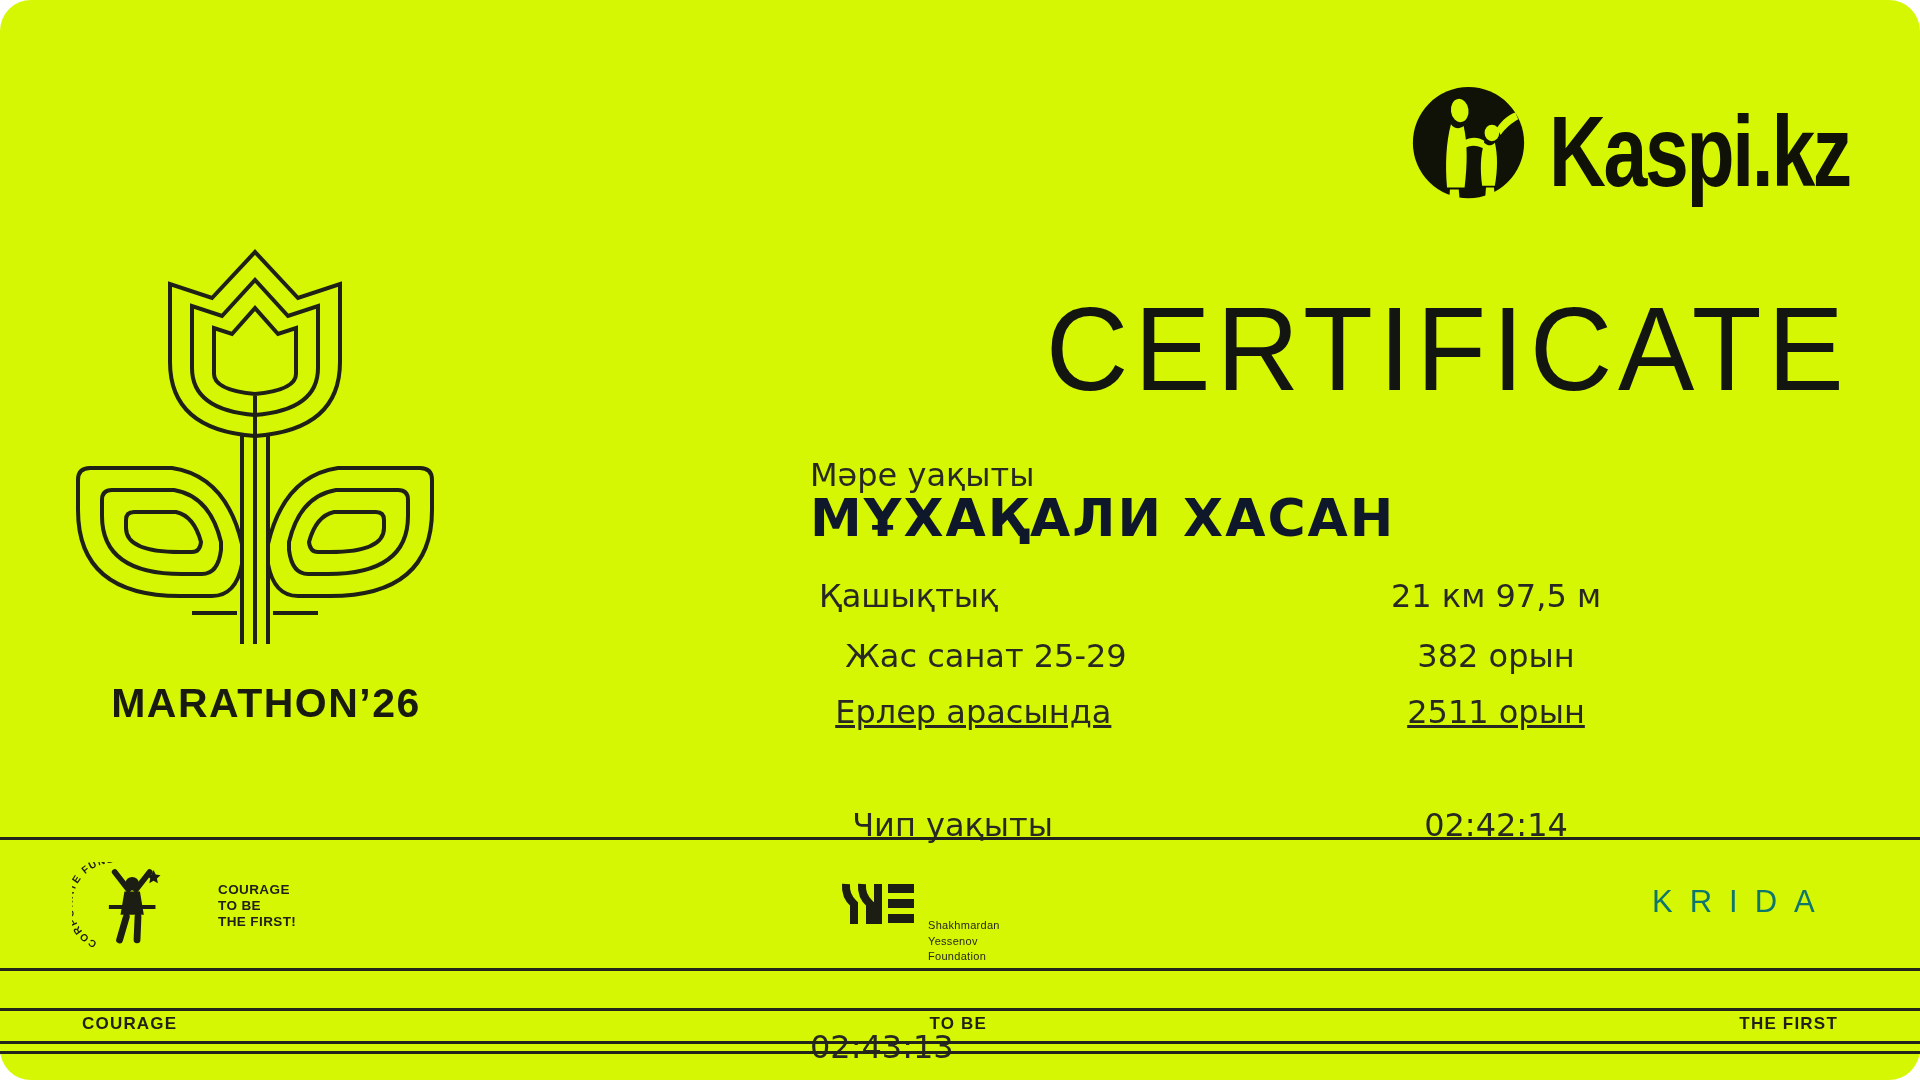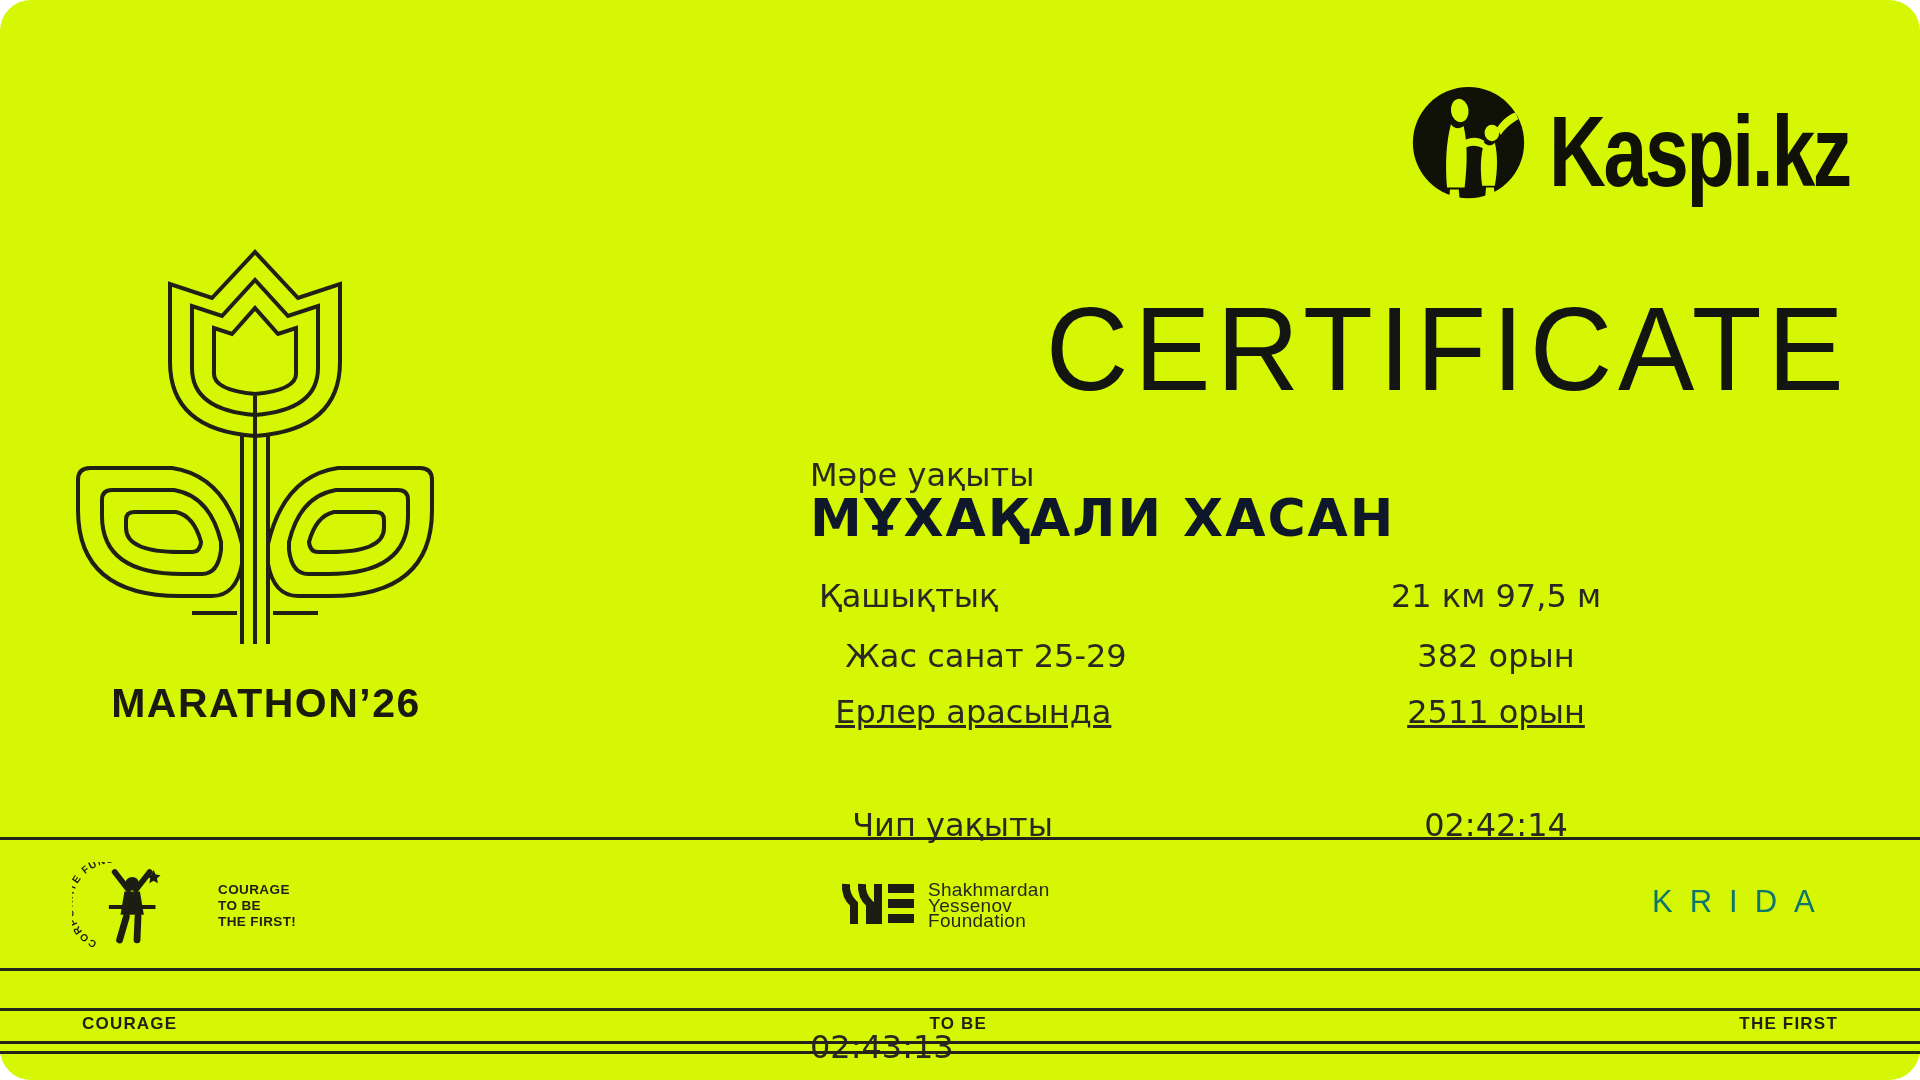--- a/index.html
+++ b/index.html
@@ -47,21 +47,21 @@
     font-weight:bold;font-size:41px;line-height:50px;letter-spacing:1.5px;
     color:#191b10;white-space:nowrap;
   }
   
   .line{position:absolute;left:0;width:1920px;height:2.5px;background:#23251a;}
   .l1{top:837px;} .l2{top:968px;} .l3{top:1008px;} .l4{top:1041px;} .l5{top:1051px;}
   
   .cfund{top:862px;left:72px;display:flex;align-items:center;gap:14px;}
   .cfund-slogan{font-size:13.5px;line-height:16px;font-weight:bold;letter-spacing:0.4px;color:#20221a;}
   .yessenov{top:882px;left:840px;display:flex;align-items:flex-start;gap:12px;}
-  .yessenov-text{font-size:19px;line-height:15.5px;color:#26281e;letter-spacing:0.3px;}
+  .yessenov-text{font-size:11px;line-height:15.5px;color:#26281e;letter-spacing:0.3px;margin-top:36px;}
   .krida{top:884px;left:1652px;font-size:31px;letter-spacing:17px;color:#0f766e;white-space:nowrap;}
   
   .footer-row{
     top:1013px;left:0;width:1920px;box-sizing:border-box;padding:0 82px;
     display:flex;justify-content:space-between;
     font-size:17px;font-weight:bold;letter-spacing:1.2px;color:#1f2116;line-height:22px;
   }
 </style>
 </head>
 <body>

